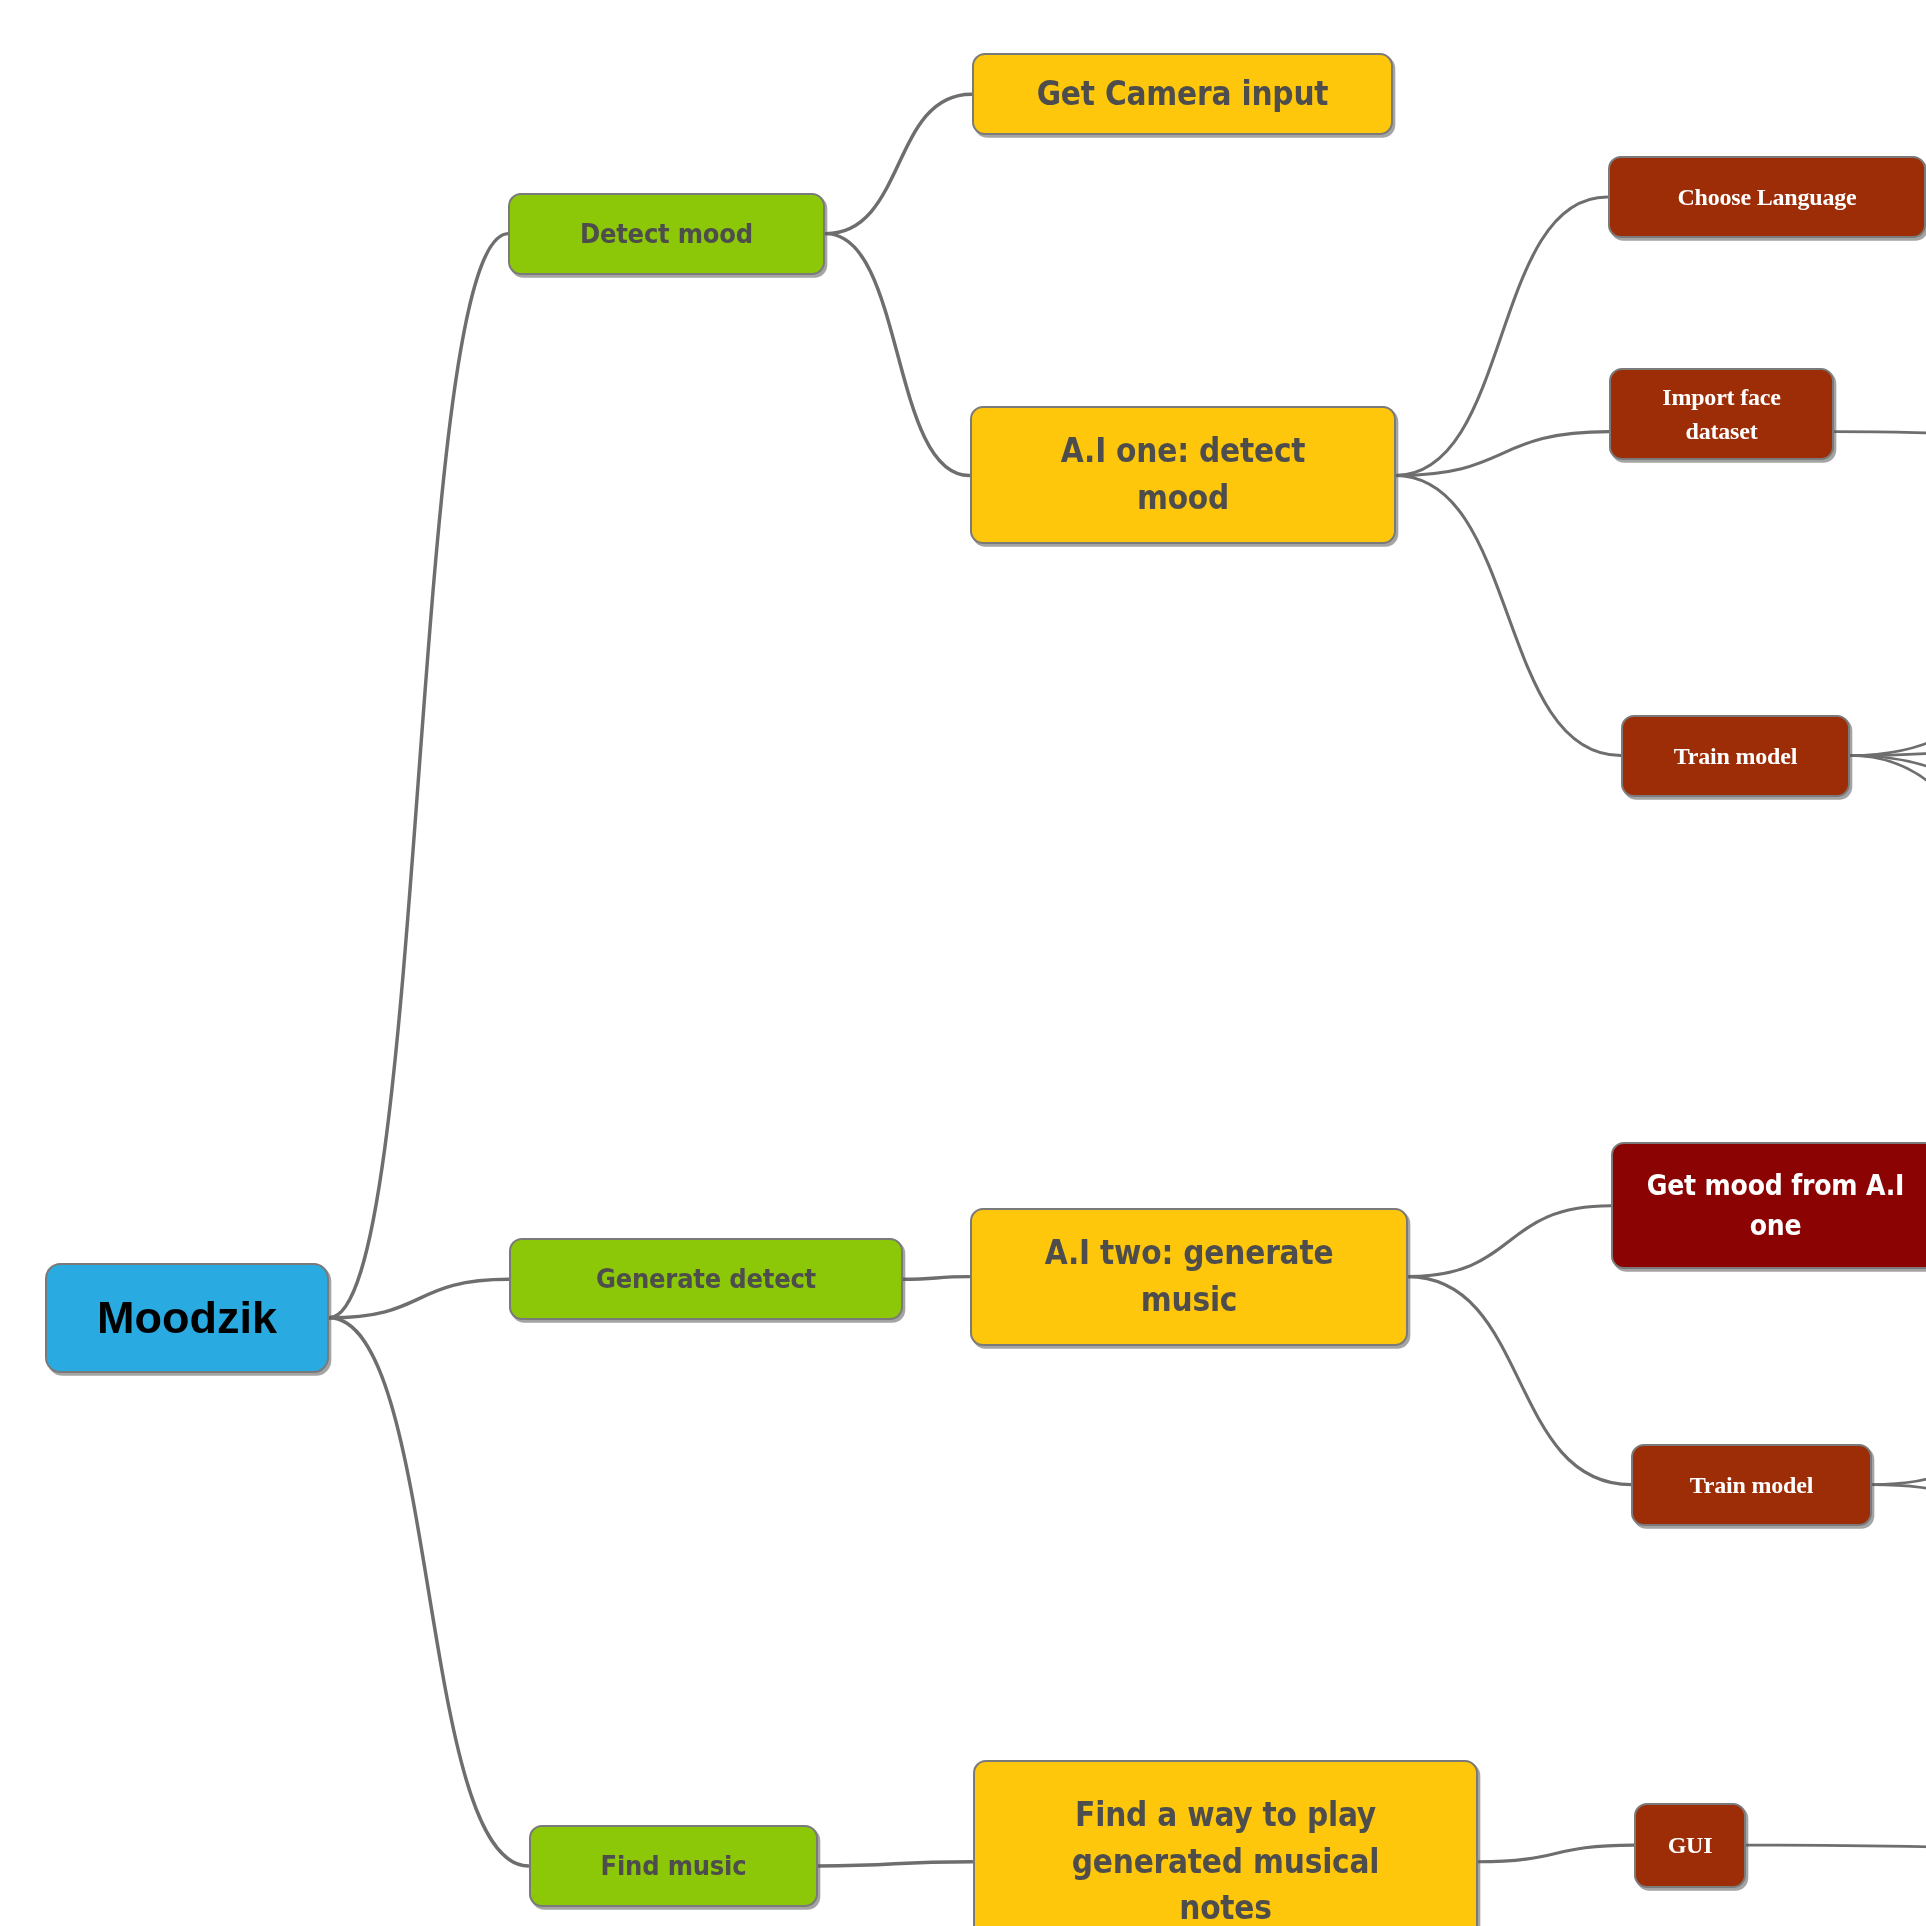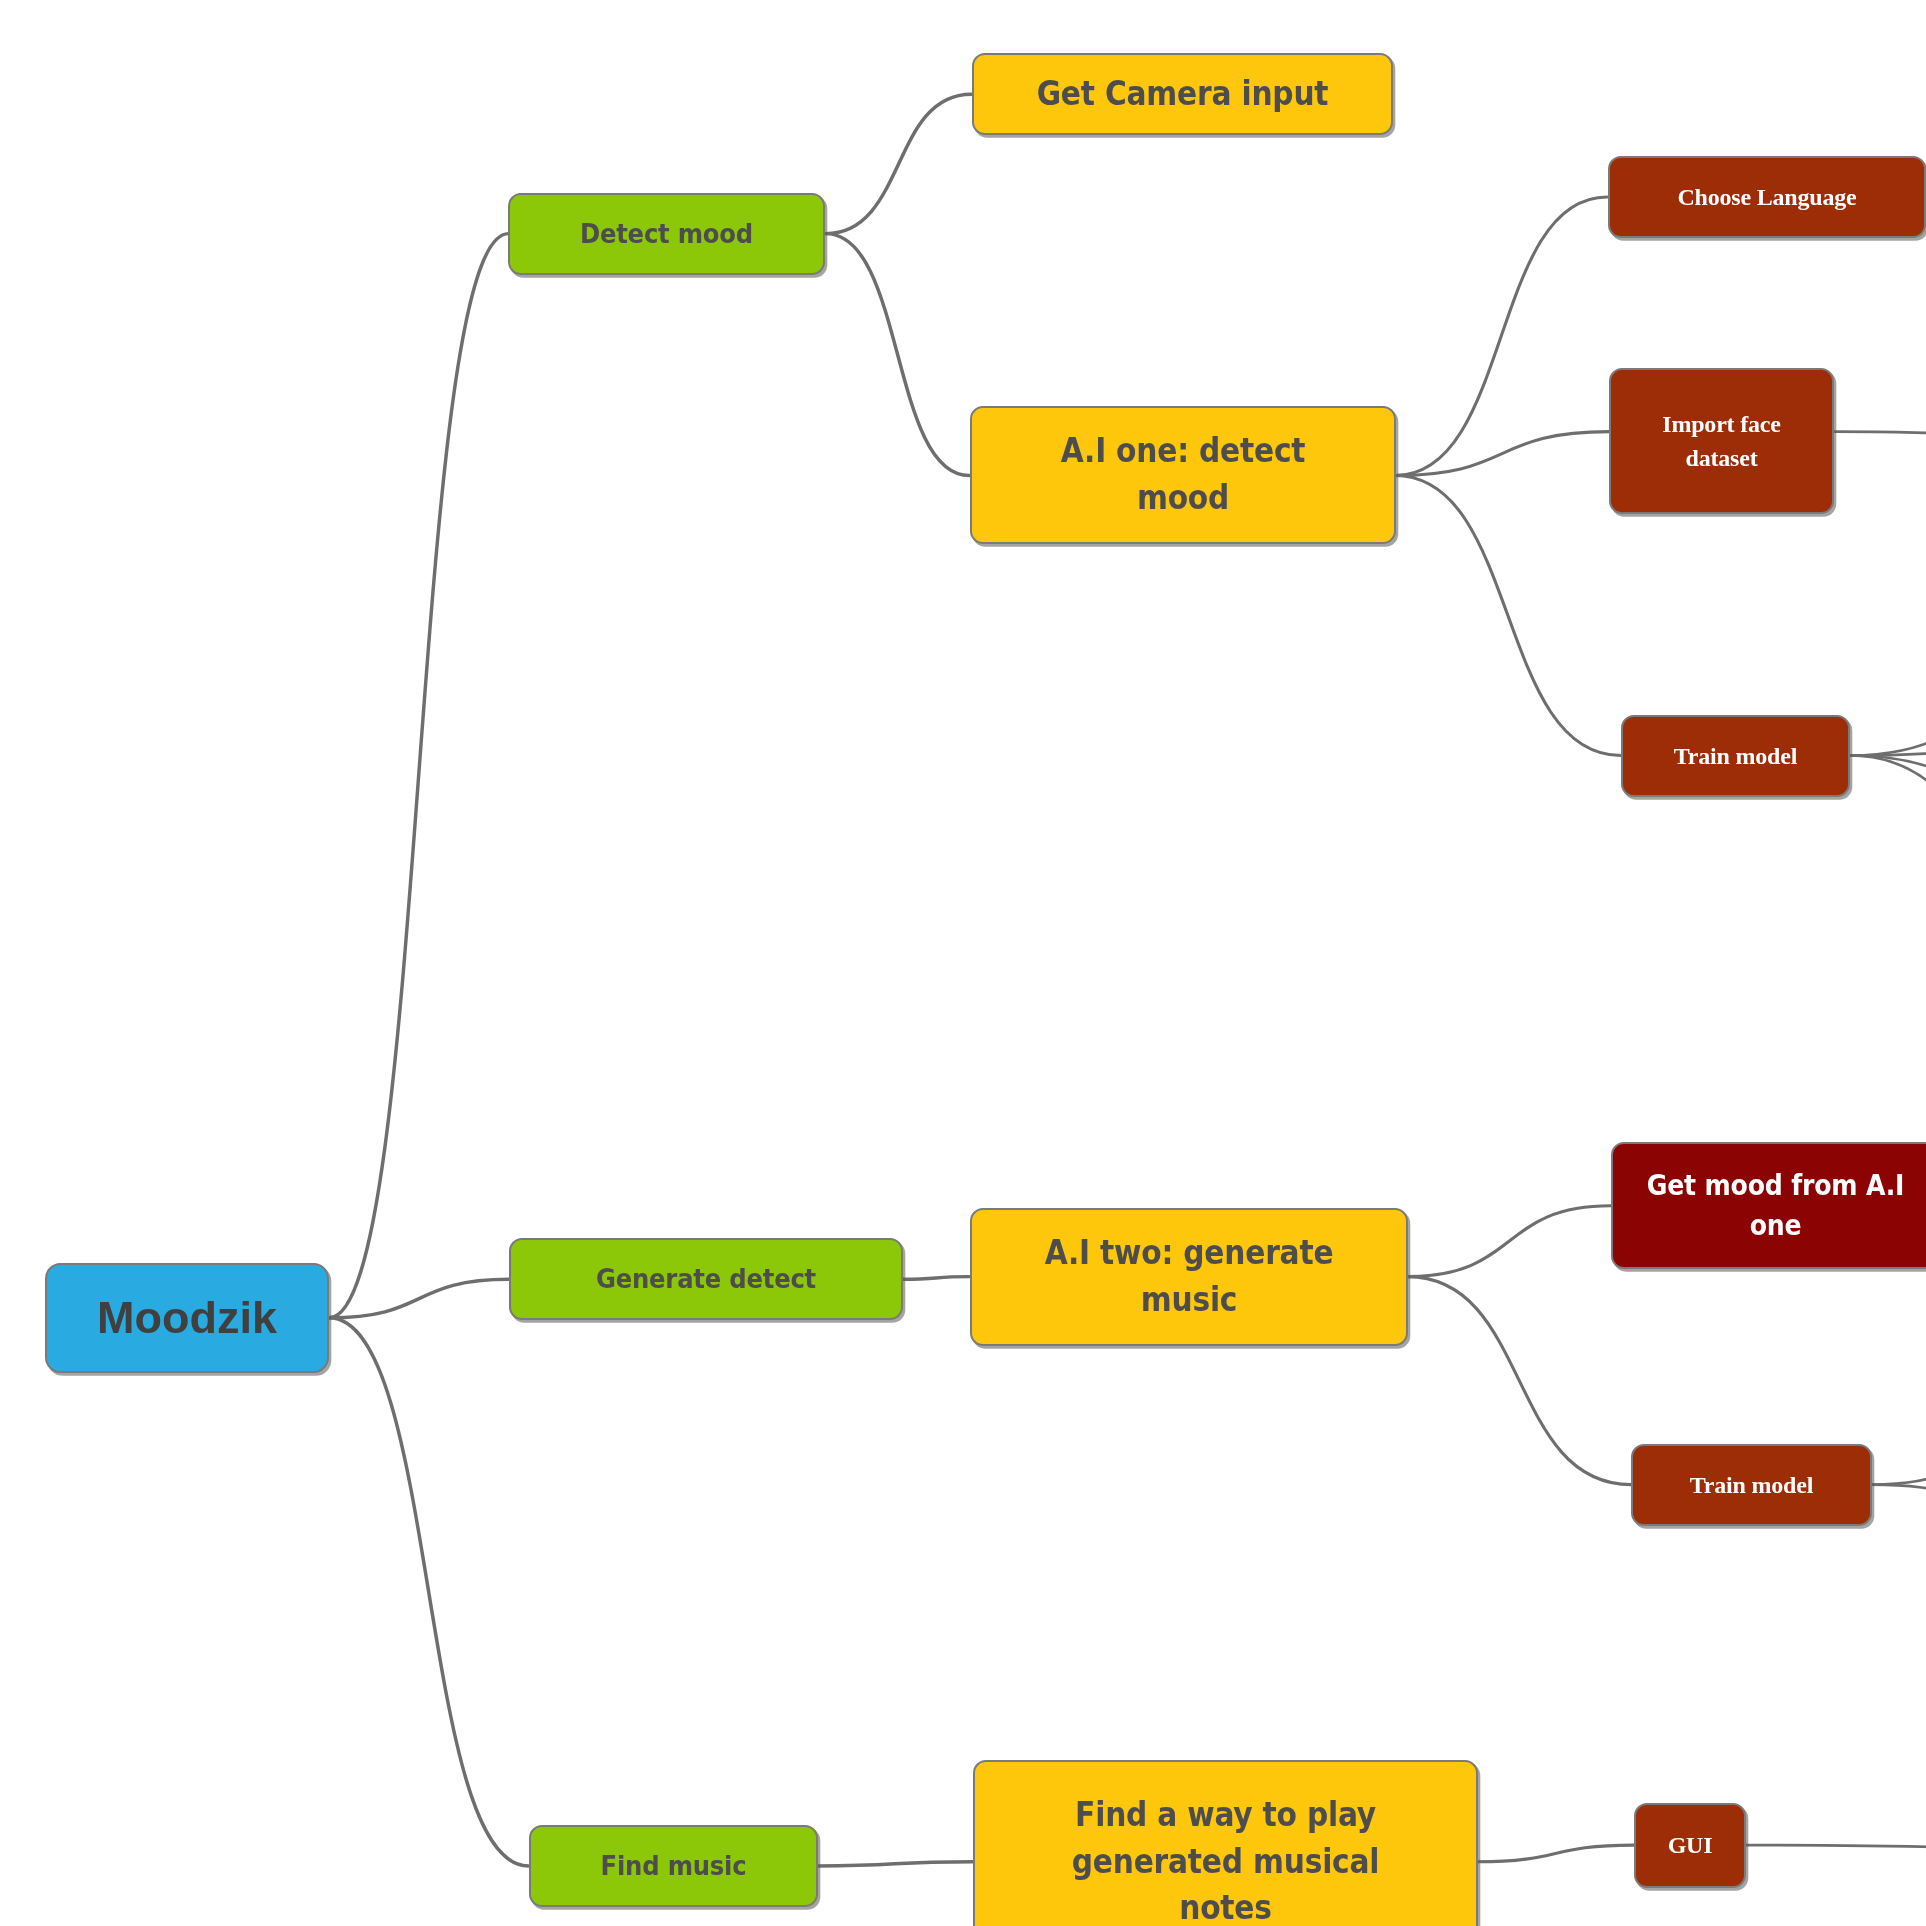--- a/index.html
+++ b/index.html
@@ -38,21 +38,21 @@
     border: 2.7px solid #7a7a7a;
     box-shadow: 2.3px 2.7px 0 rgba(90,90,90,0.55);
     line-height: 1.42;
     font-weight: bold;
     padding: 2.3px 6.2px;
     white-space: pre-line;
     letter-spacing: -0.2px;
   }
   .node-root {
     background: #29ABE2;
-    color: #404040;
+    color: #000000;
     font-family: "Liberation Sans", sans-serif;
     font-size: 45px;
     letter-spacing: 0px;
     border-radius: 15.4px;
   }
   .node-l1 {
     background: #8CC808;
     color: #4d4d4d;
     font-family: "DejaVu Sans Condensed", "Liberation Sans Narrow", "Liberation Sans", sans-serif;
     font-size: 27px;
@@ -120,21 +120,21 @@
       <div class="node node-l1" style="left: 529px; top: 1825px; width: 289px; height: 82px;">Find music</div>
       <div class="node node-l2" style="left: 972px; top: 53px; width: 421px; height: 82px;">Get Camera input</div>
       <div class="node node-l2" style="left: 970px; top: 406px; width: 426px; height: 138px;">A.I one: detect
 mood</div>
       <div class="node node-l2" style="left: 970px; top: 1208px; width: 438px; height: 138px;">A.I two: generate
 music</div>
       <div class="node node-l2" style="left: 973px; top: 1760px; width: 505px; height: 204px;">Find a way to play
 generated musical
 notes</div>
       <div class="node node-l3" style="left: 1608px; top: 156px; width: 318px; height: 82px;">Choose Language</div>
-      <div class="node node-l3" style="left: 1609px; top: 368px; width: 225px; height: 146px;">Import face
+      <div class="node node-l3" style="left: 1609px; top: 368px; width: 225px; height: 92px;">Import face
 dataset</div>
       <div class="node node-l3" style="left: 1621px; top: 715px; width: 229px; height: 82px;">Train model</div>
       <div class="node node-l3-dark" style="left: 1611px; top: 1142px; width: 329px; height: 127px;">Get mood from A.I
 one</div>
       <div class="node node-l3" style="left: 1631px; top: 1444px; width: 241px; height: 82px;">Train model</div>
       <div class="node node-l3" style="left: 1634px; top: 1803px; width: 112px; height: 85px;">GUI</div>
     </div>
 </div>
 
 

